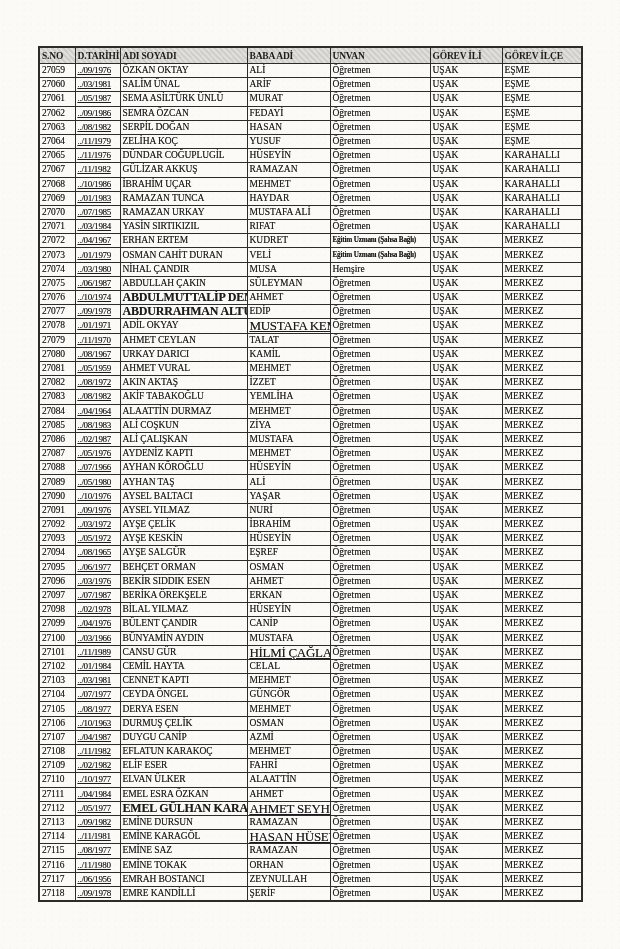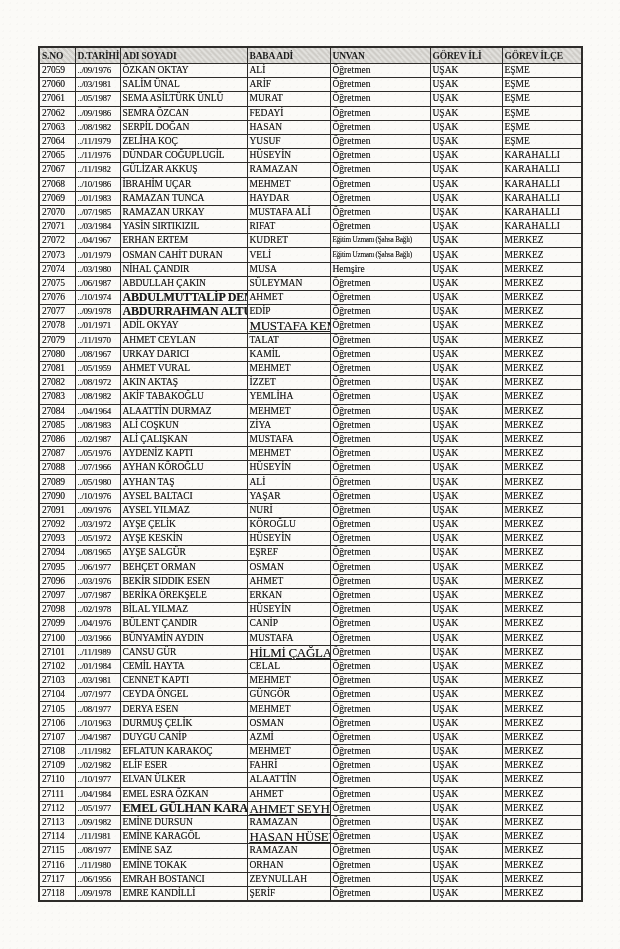--- a/index.html
+++ b/index.html
@@ -39,25 +39,25 @@
     text-align:left;padding:0 2px;letter-spacing:-0.2px;
     white-space:nowrap;overflow:hidden;
   }
   td{
     font-size:9.5px;height:13.2px;line-height:13px;
     border:1px solid var(--border);
     padding:0 2px;white-space:nowrap;overflow:hidden;
     text-shadow:0 0 0.4px rgba(20,20,20,0.55);
   }
   td.col-sno{letter-spacing:-0.2px;}
-  td.col-dtarihi{font-size:9px;letter-spacing:-0.3px;}
+  td.col-dtarihi{font-size:9px;letter-spacing:-0.3px;text-decoration:underline;}
   td.col-adisoyadi{letter-spacing:-0.1px;}
   td.name-small{font-size:12px;letter-spacing:-0.2px;font-weight:bold;}
   td.father-small{font-size:13px;letter-spacing:-0.3px;text-decoration:underline;}
-  td.unvan-small{font-size:7.2px;letter-spacing:-0.2px;}
+  td.unvan-small{font-size:7.2px;letter-spacing:-0.2px;font-weight:bold;}
 </style>
 </head>
 <body>
 
 <div class="scan-page">
   <table class="roster">
     <colgroup>
       <col class="c-sno">
         <col class="c-date">
         <col class="c-name">
@@ -363,21 +363,21 @@
           <td class="col-adisoyadi">AYSEL YILMAZ</td>
           <td class="col-babaadi">NURİ</td>
           <td class="col-unvan">Öğretmen</td>
           <td class="col-gorevili">UŞAK</td>
           <td class="col-gorevilce">MERKEZ</td>
         </tr>
         <tr>
           <td class="col-sno">27092</td>
           <td class="col-dtarihi">../03/1972</td>
           <td class="col-adisoyadi">AYŞE ÇELİK</td>
-          <td class="col-babaadi">KÖROĞLU</td>
+          <td class="col-babaadi">İBRAHİM</td>
           <td class="col-unvan">Öğretmen</td>
           <td class="col-gorevili">UŞAK</td>
           <td class="col-gorevilce">MERKEZ</td>
         </tr>
         <tr>
           <td class="col-sno">27093</td>
           <td class="col-dtarihi">../05/1972</td>
           <td class="col-adisoyadi">AYŞE KESKİN</td>
           <td class="col-babaadi">HÜSEYİN</td>
           <td class="col-unvan">Öğretmen</td>

